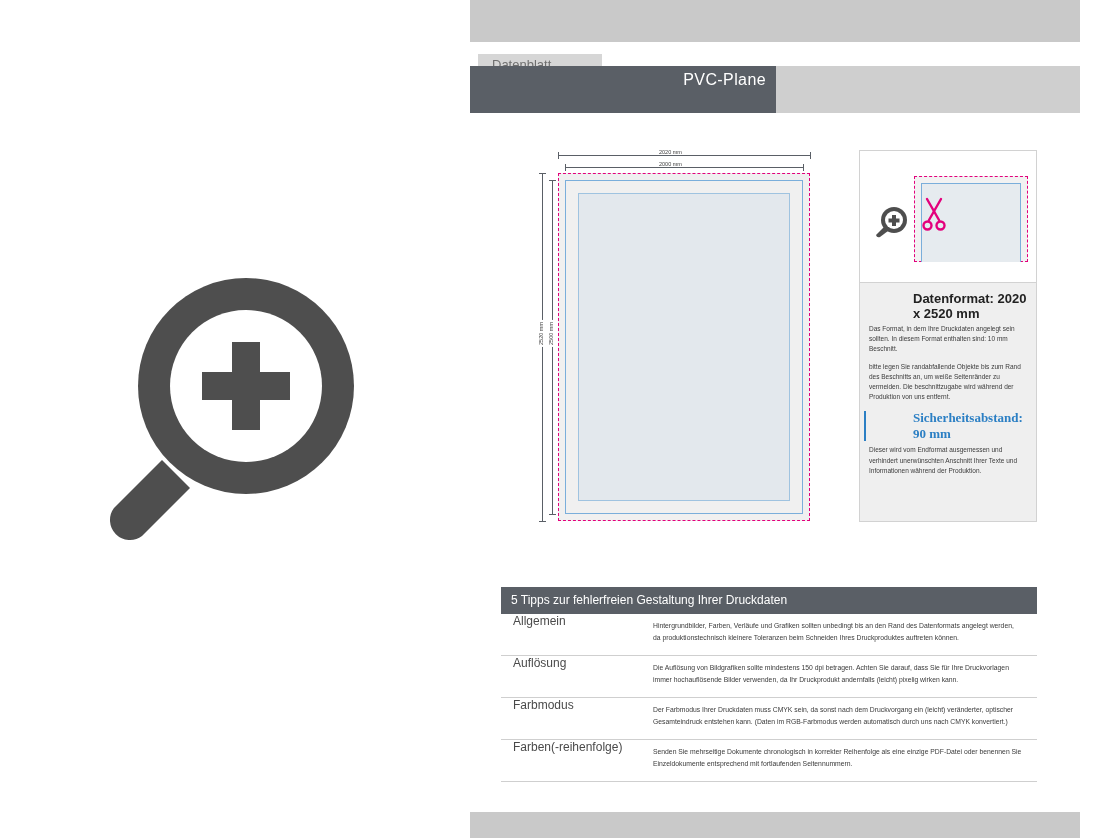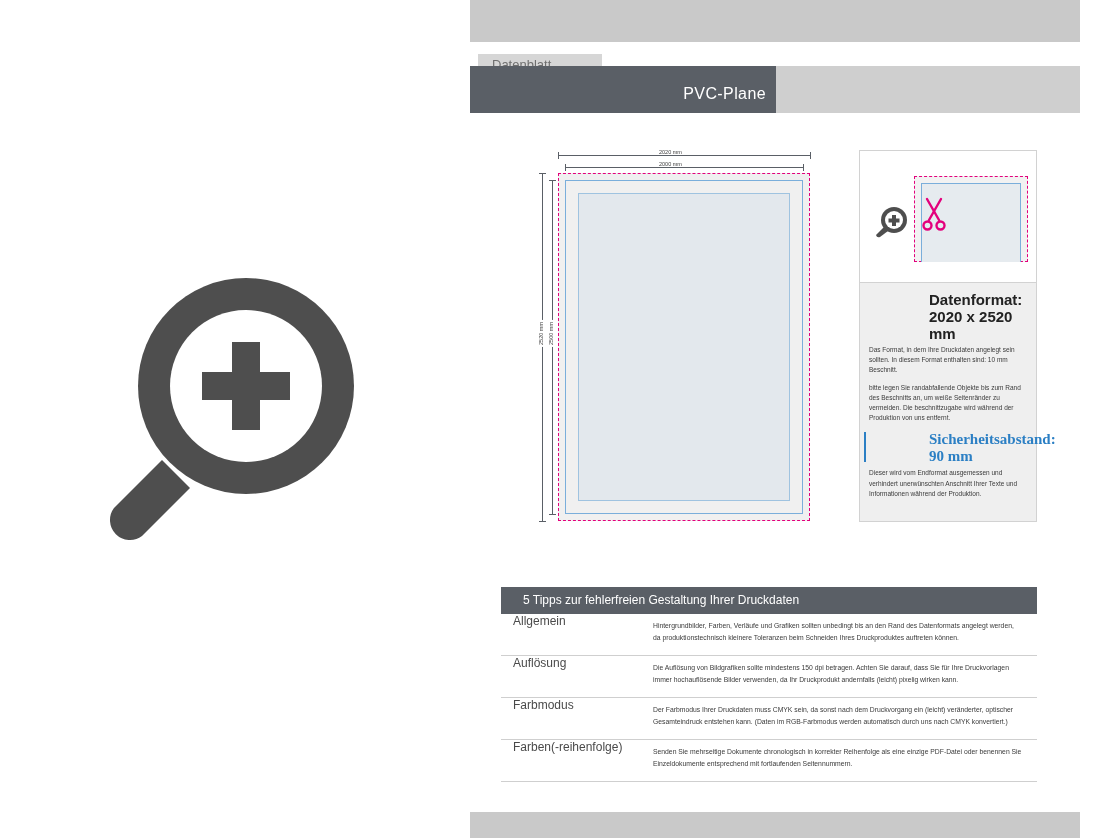--- a/index.html
+++ b/index.html
@@ -80,21 +80,21 @@
     width: 306px; height: 47px;
     background: #5a5f66;
     color: #ffffff;
     text-align: right;
     padding-right: 10px;
     box-sizing: border-box;
   }
   .title-block .t1 {
     font-size: 16px;
     letter-spacing: .4px;
-    padding-top: 19px;
+    padding-top: 5px;
   }
   .title-block .t2 {
     font-size: 11px;
     padding-top: 4px;
   }
 
   
   #drawing {
     position: absolute;
     left: 64px; top: 145px;
@@ -201,23 +201,23 @@
   }
   #legend-scissors {
     position: absolute;
     left: 62px; top: 46px;
     width: 24px; height: 34px;
   }
   #legend-body {
     padding: 8px 9px 0 9px;
   }
   .lg-h {
-    font-size: 15px;
+    font-size: 13px;
     font-weight: bold;
-    margin: 0 0 3px 16px;
+    margin: 0 0 3px 0;
     padding-left: 44px;
   }
   .lg-h.dark { color: #222222; }
   .lg-h.magenta { color: #e3007c; }
   .lg-h.blue { color: #2b7fc4; font-family: Liberation Serif, serif; }
   .lg-p {
     font-size: 6.5px;
     line-height: 1.55;
     color: #3a3a3a;
     margin: 0 0 8px 0;
@@ -238,21 +238,21 @@
     position: absolute;
     left: 31px; top: 587px;
     width: 536px;
   }
   #tips-header {
     background: #5a5f66;
     color: #ffffff;
     font-size: 12px;
     height: 27px;
     line-height: 27px;
-    padding-left: 22px;
+    padding-left: 10px;
     box-sizing: border-box;
   }
   .tip-row {
     display: flex;
     border-bottom: 1px solid #cfcfcf;
     min-height: 41px;
     align-items: flex-start;
   }
   .tip-row:last-child { border-bottom: 1px solid #cfcfcf; }
   .tip-label {

